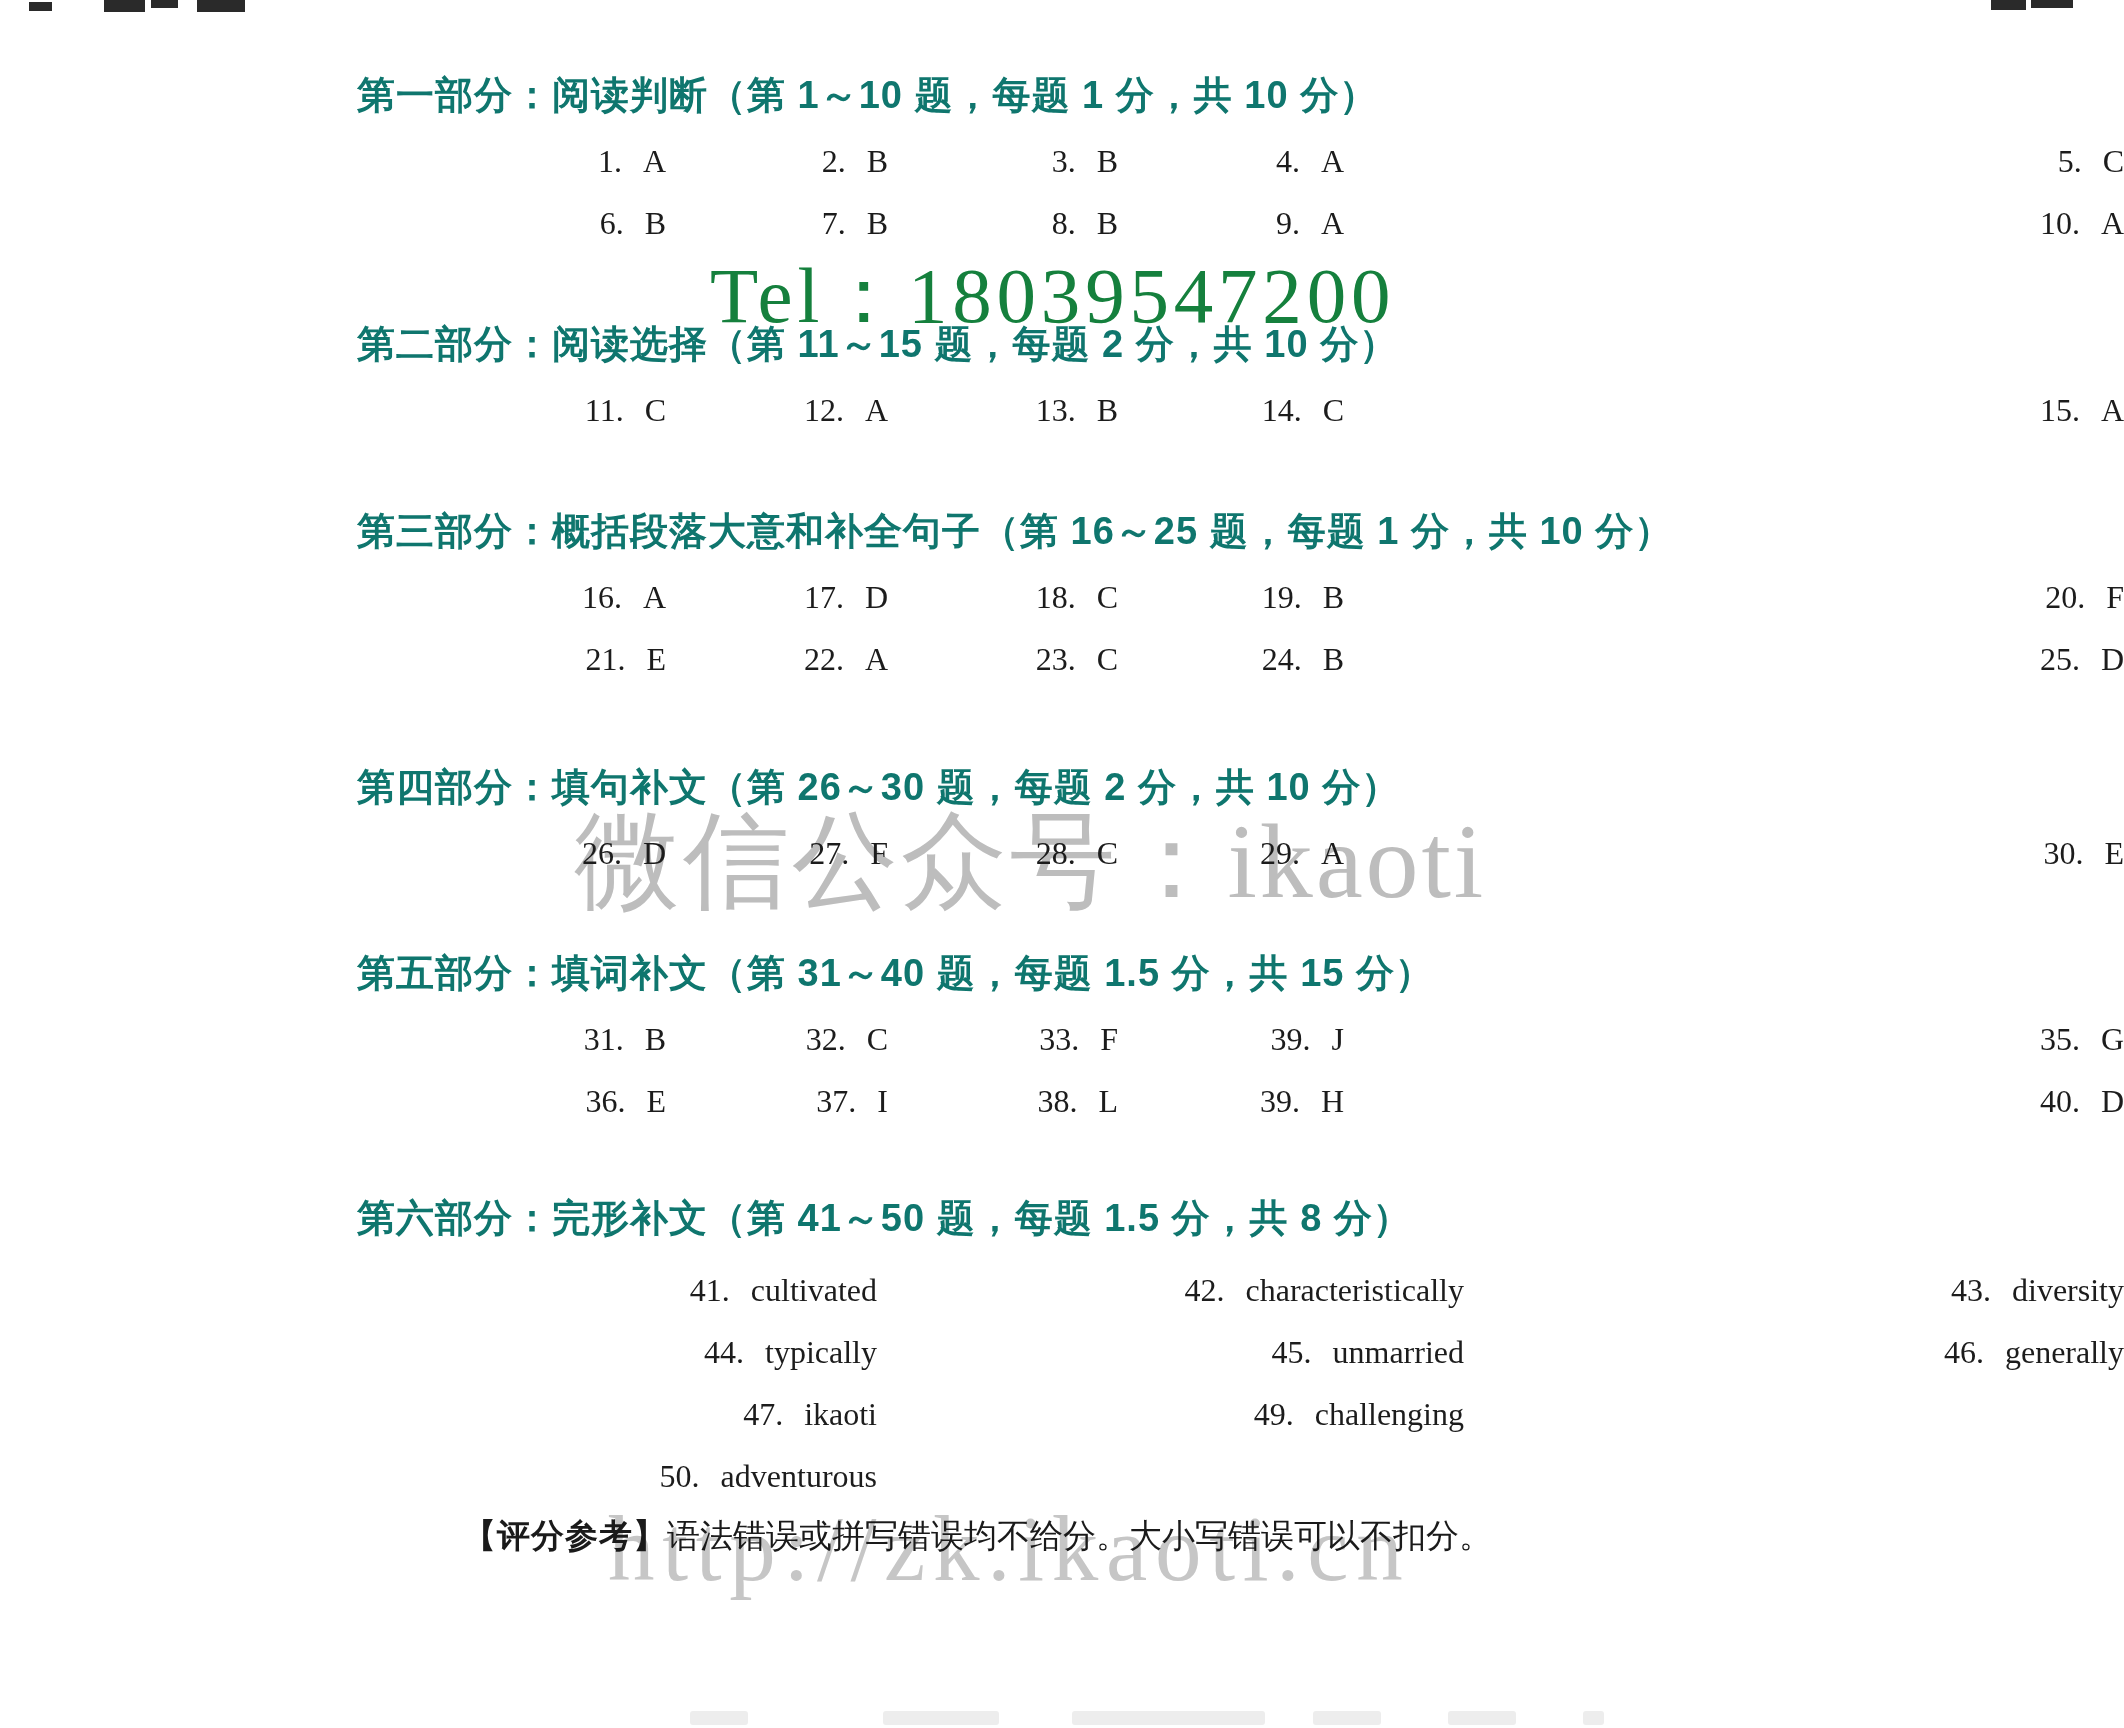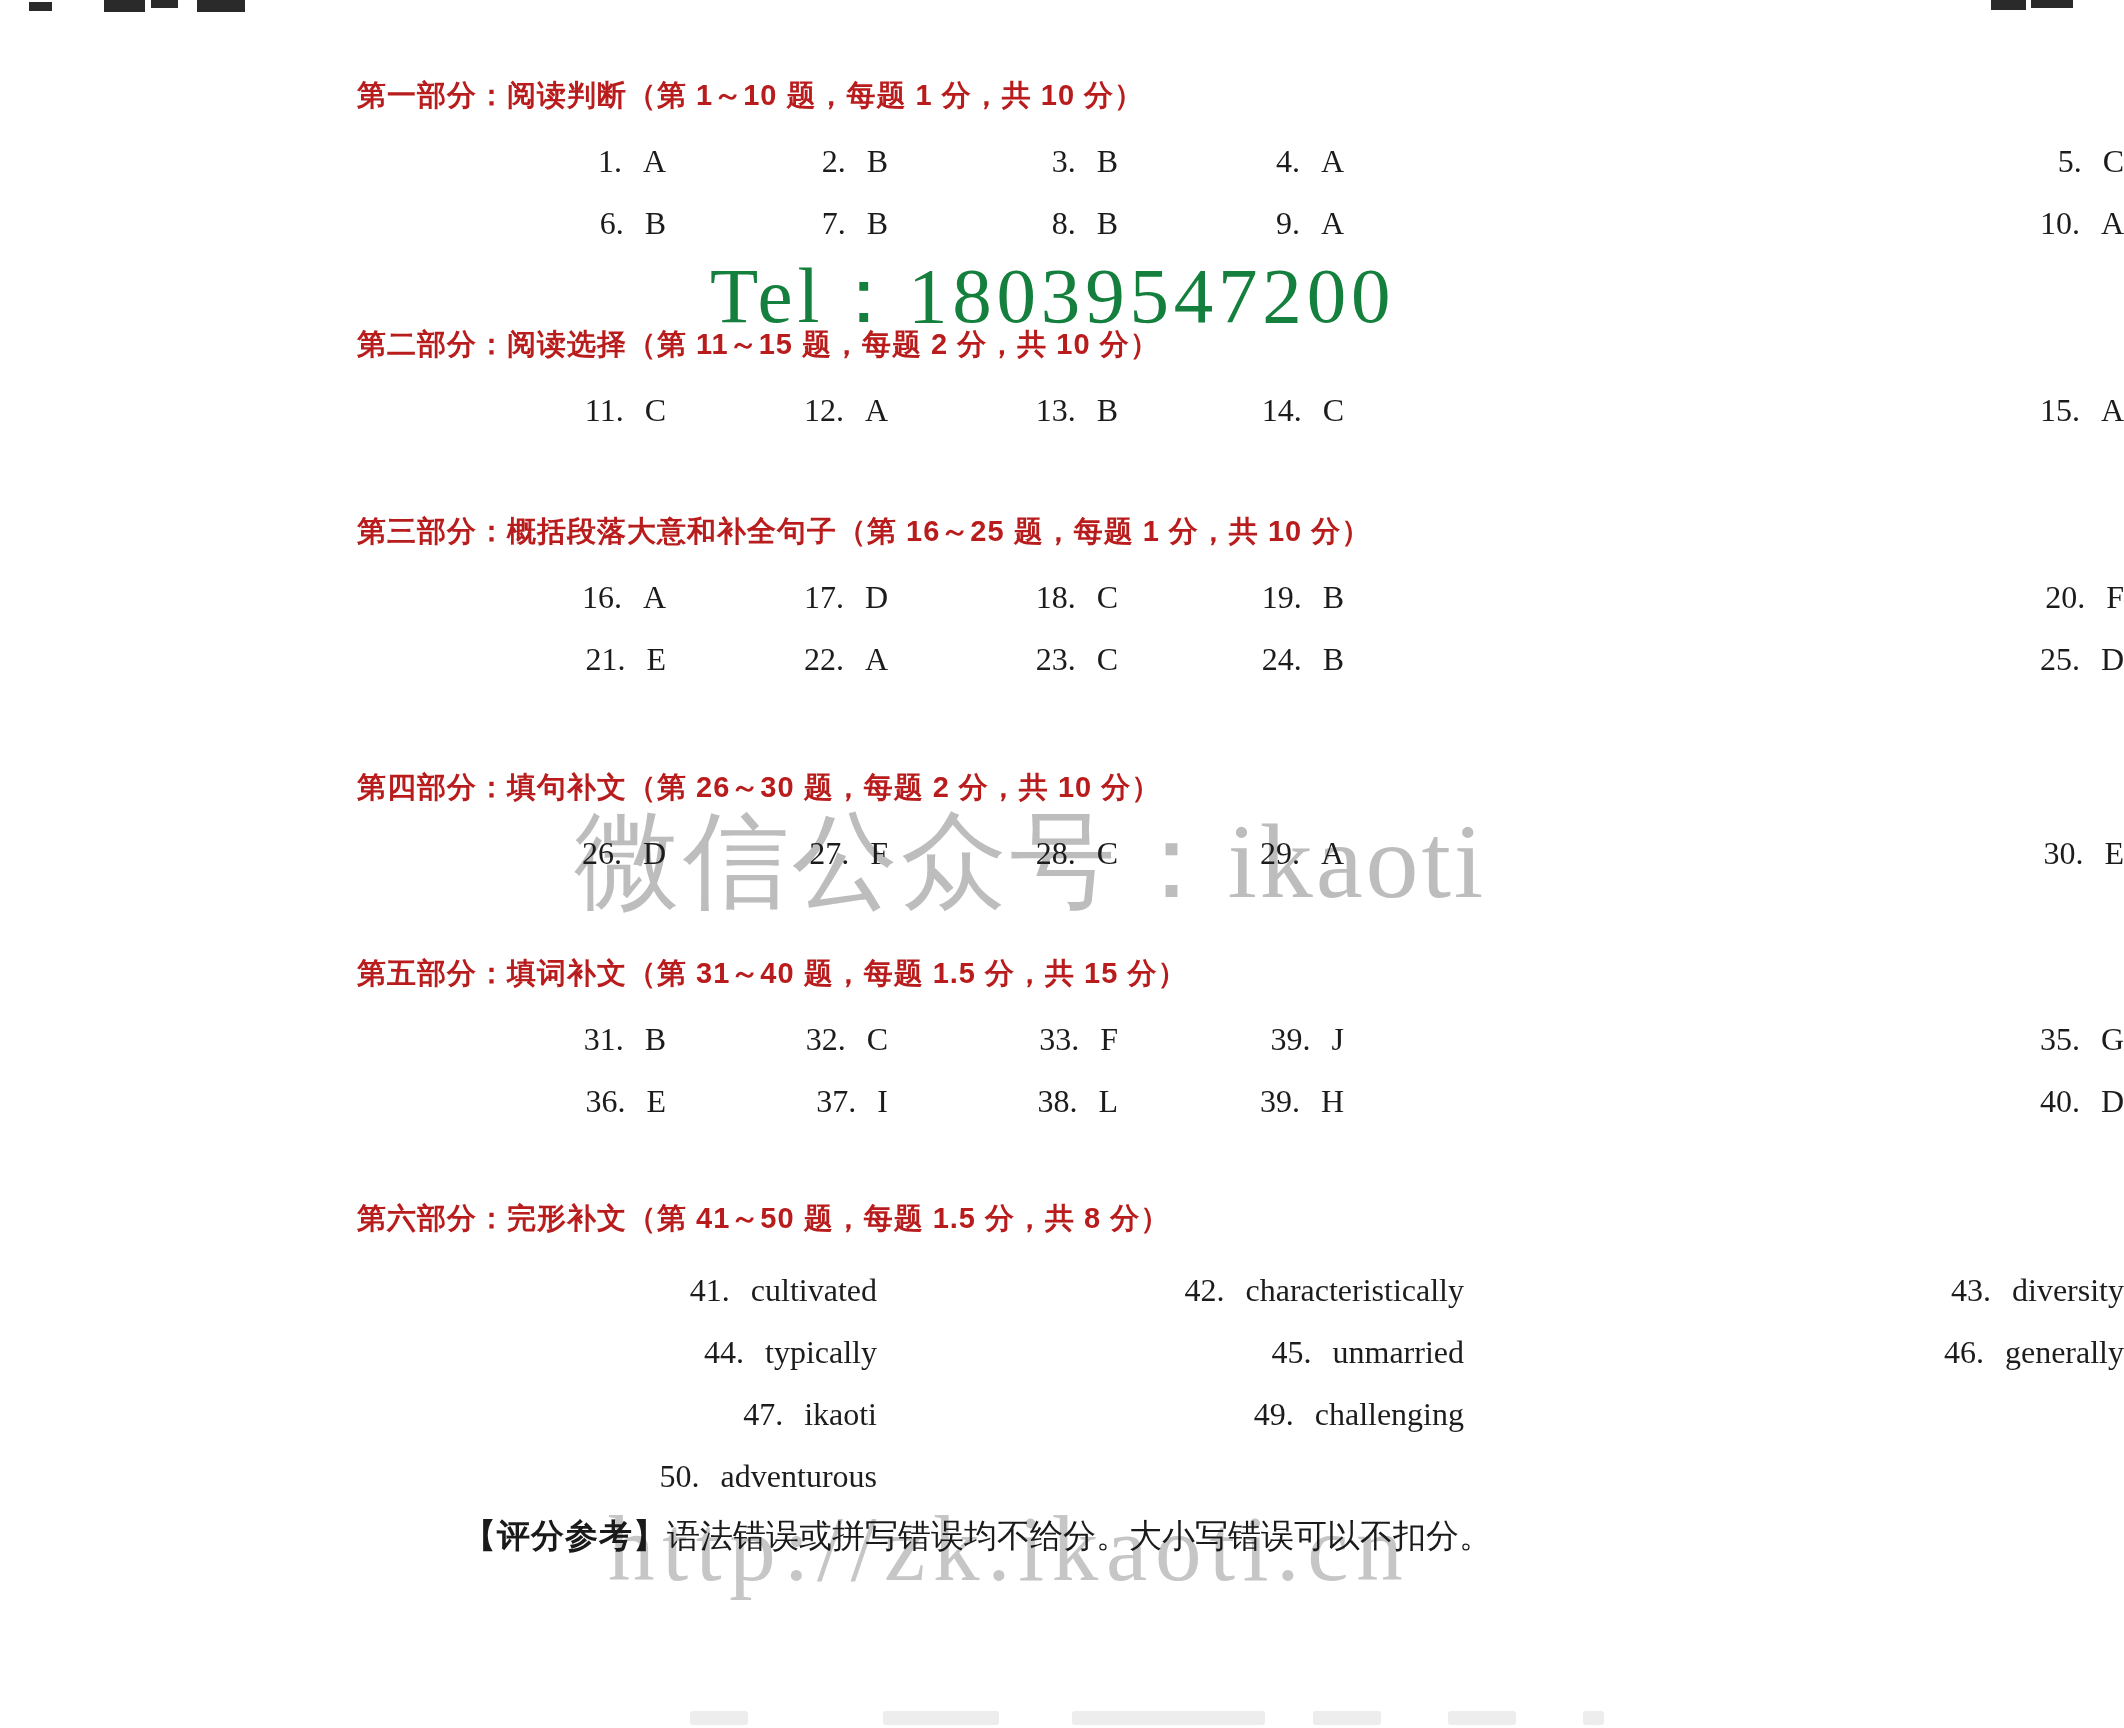--- a/index.html
+++ b/index.html
@@ -34,22 +34,22 @@
     font-size:93px;letter-spacing:7.7px;
     color:#c6c6c6;
   }
   
   #sections{position:relative;z-index:2;}
   .sec{position:absolute;left:0;right:0;}
   .sec0{top:73px}.sec1{top:322px}.sec2{top:509px}
   .sec3{top:765px}.sec4{top:951px}.sec5{top:1196px}
   .sec-header{
     margin:0 0 0 357px;
-    font-size:29px;line-height:44px;
-    font-weight:bold;color:#b91c1c;
+    font-size:38px;line-height:44px;
+    font-weight:bold;color:#0f766e;
     letter-spacing:1px;
   }
   .rows{margin-top:25px;}
   .sec5 .rows{margin-top:31px;}
   .answer-row{line-height:39px;font-size:32px;text-align:right;}
   .answer-row + .answer-row{margin-top:23px;}
   .choice-rows .answer-row{
     display:grid;
     grid-template-columns:232px 222px 230px 226px auto;
     margin-left:434px;

